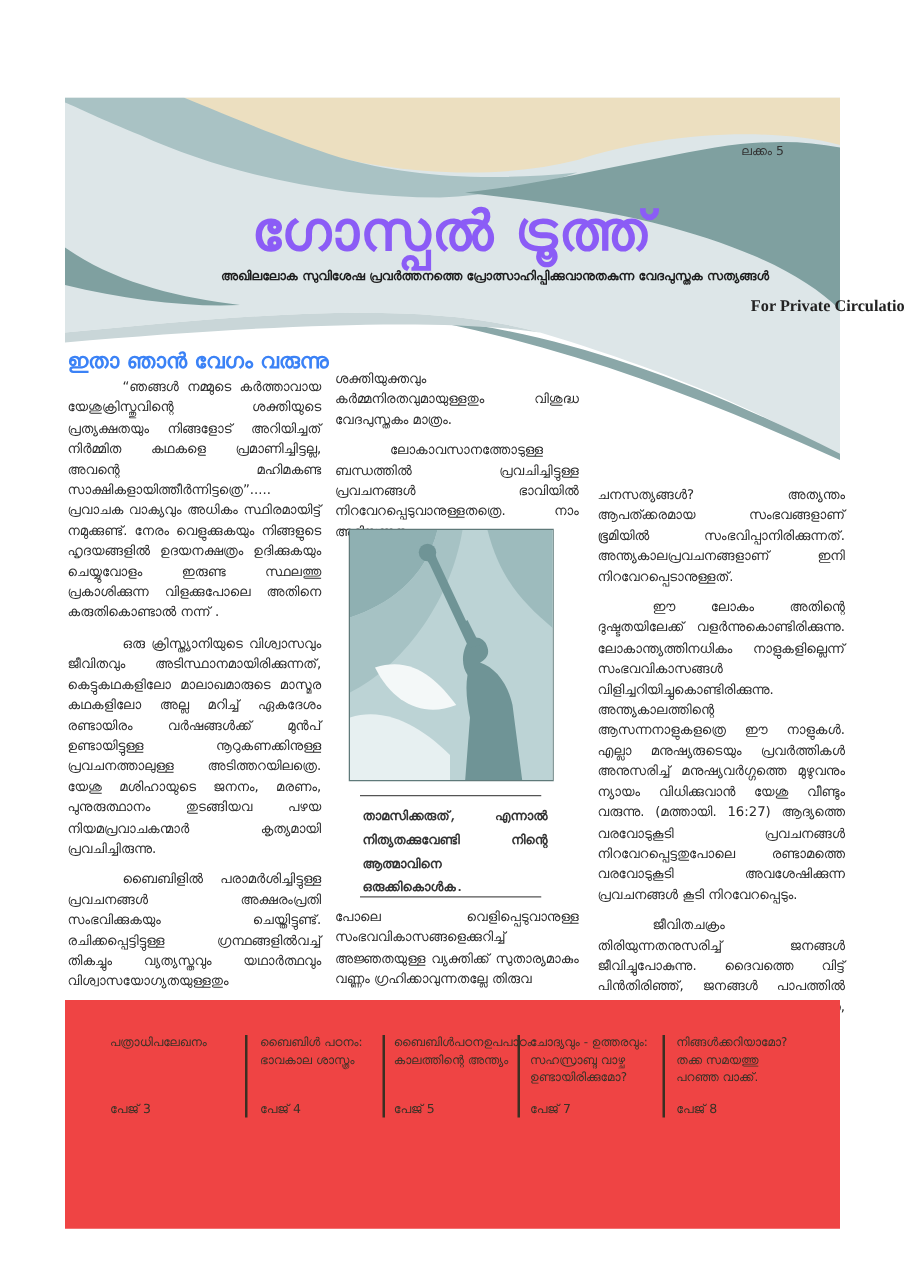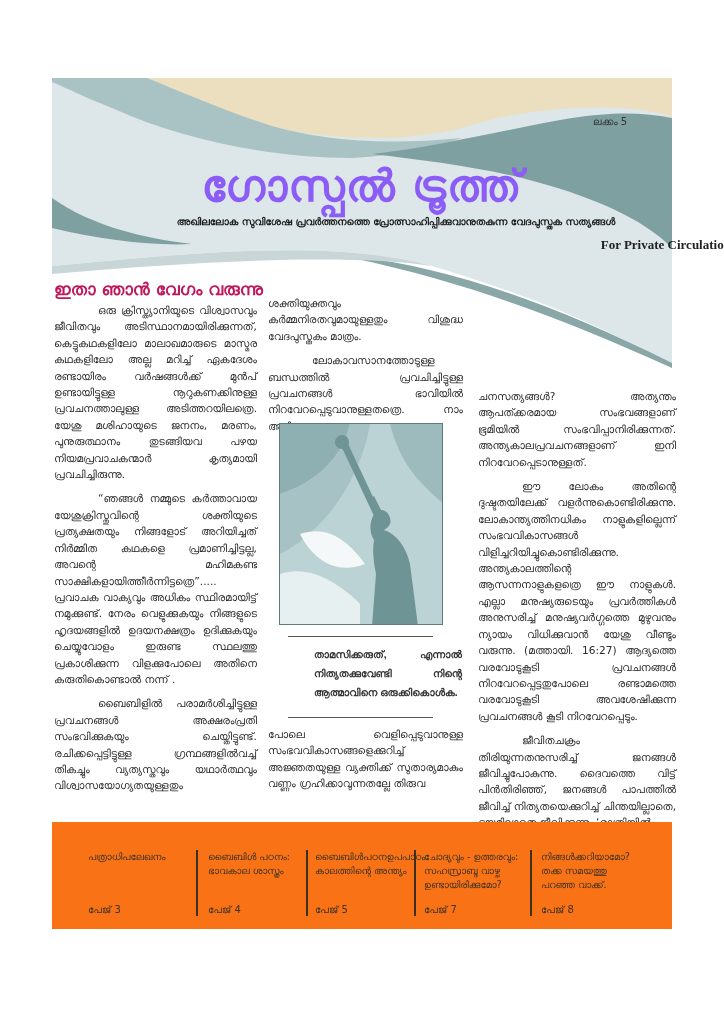--- a/index.html
+++ b/index.html
@@ -14,40 +14,40 @@
                 font-size: 44px; font-weight: bold; color: #8b5cf6; letter-spacing: 1px;
                 font-family: "DejaVu Sans", sans-serif; line-height: 56px; }
   .mast-sub { position: absolute; left: 52px; top: 216px; width: 688px; text-align: center;
               font-size: 10px; font-weight: bold; color: #1c1c1c;
               font-family: "DejaVu Sans", sans-serif; }
   .mast-private { position: absolute; left: 52px; top: 237px; width: 706px; text-align: right;
                   font-size: 13px; font-weight: bold; color: #222;
                   font-family: Liberation Serif, serif; }
 
   .article-title { position: absolute; left: 54px; top: 279px; font-size: 17px; font-weight: bold;
-                   color: #be185d; font-family: "DejaVu Sans", sans-serif; }
+                   color: #3b82f6; font-family: "DejaVu Sans", sans-serif; }
 
   .col { position: absolute; font-size: 10.6px; line-height: 16.4px; color: #2b2b2b;
          text-align: justify; font-family: "DejaVu Sans", sans-serif; }
   .col p { margin: 0 0 8px 0; text-indent: 44px; }
   .col p.noindent { text-indent: 0; }
   #col1 { left: 54px; top: 302px; width: 203px; }
   #col2a { left: 268px; top: 295px; width: 195px; }
   #col2b { left: 268px; top: 726px; width: 195px; }
   #col3 { left: 478px; top: 388px; width: 198px; }
 
   .figure { position: absolute; left: 279px; top: 423px; width: 164px; height: 202px;
             border: 1px solid #5f7a7a; box-sizing: border-box; overflow: hidden; }
   .rule { position: absolute; left: 288px; width: 145px; height: 0; border-top: 1px solid #555; }
   .caption { position: absolute; left: 290px; top: 645px; width: 148px; font-size: 10.3px;
              line-height: 19px; font-weight: bold; color: #333; text-align: justify;
-             text-align-last: left; font-family: Liberation Sans, sans-serif; margin-left: 24px; }
+             text-align-last: left; font-family: Liberation Mono, monospace; }
 
-  .footer { position: absolute; left: 52px; top: 800px; width: 620px; height: 107px;
-            background: #f97316; margin-top: 22px; }
+  .footer { position: absolute; left: 52px; top: 800px; width: 620px; height: 183px;
+            background: #ef4444; }
   .toc-item { position: absolute; top: 28px; height: 68px; }
   .toc-item .t { font-size: 9.6px; line-height: 14px; color: #3a3226;
                  font-family: "DejaVu Sans", sans-serif; }
   .toc-item .pg { position: absolute; top: 54px; left: 0; font-size: 10px; color: #3a3226;
                   font-family: "DejaVu Sans", sans-serif; white-space: nowrap; }
   .vsep { position: absolute; top: 28px; width: 0; height: 66px; border-left: 2px solid #3a2f22; }
 </style>
 </head>
 <body>
 
@@ -69,22 +69,22 @@
 </svg>
 
 <div class="issue">ലക്കം 5</div>
 <div class="mast-title">ഗോസ്പൽ ട്രൂത്ത്</div>
 <div class="mast-sub">അഖിലലോക സുവിശേഷ പ്രവർത്തനത്തെ പ്രോത്സാഹിപ്പിക്കുവാനുതകുന്ന വേദപുസ്തക സത്യങ്ങൾ</div>
 <div class="mast-private">For Private Circulation only</div>
 
 <div class="article-title">ഇതാ ഞാൻ വേഗം വരുന്നു</div>
 
 <div class="col" id="col1">
+  <p>“ഞങ്ങൾ നമ്മുടെ കർത്താവായ യേശുക്രിസ്തുവിന്റെ ശക്തിയുടെ പ്രത്യക്ഷതയും നിങ്ങളോട് അറിയിച്ചത് നിർമ്മിത കഥകളെ പ്രമാണിച്ചിട്ടല്ല, അവന്റെ മഹിമകണ്ട സാക്ഷികളായിത്തീർന്നിട്ടത്രെ”..... പ്രവാചക വാക്യവും അധികം സ്ഥിരമായിട്ട് നമുക്കുണ്ട്. നേരം വെളുക്കുകയും നിങ്ങളുടെ ഹൃദയങ്ങളിൽ ഉദയനക്ഷത്രം ഉദിക്കുകയും ചെയ്യുവോളം ഇരുണ്ട സ്ഥലത്തു പ്രകാശിക്കുന്ന വിളക്കുപോലെ അതിനെ കരുതികൊണ്ടാൽ നന്ന് .</p>
   <p>ഒരു ക്രിസ്ത്യാനിയുടെ വിശ്വാസവും ജീവിതവും അടിസ്ഥാനമായിരിക്കുന്നത്, കെട്ടുകഥകളിലോ മാലാഖമാരുടെ മാസ്മര കഥകളിലോ അല്ല മറിച്ച് ഏകദേശം രണ്ടായിരം വർഷങ്ങൾക്ക് മുൻപ് ഉണ്ടായിട്ടുള്ള നൂറുകണക്കിനുള്ള പ്രവചനത്താലുള്ള അടിത്തറയിലത്രെ. യേശു മശിഹായുടെ ജനനം, മരണം, പുനുരുത്ഥാനം തുടങ്ങിയവ പഴയ നിയമപ്രവാചകന്മാർ കൃത്യമായി പ്രവചിച്ചിരുന്നു.</p>
-  <p>“ഞങ്ങൾ നമ്മുടെ കർത്താവായ യേശുക്രിസ്തുവിന്റെ ശക്തിയുടെ പ്രത്യക്ഷതയും നിങ്ങളോട് അറിയിച്ചത് നിർമ്മിത കഥകളെ പ്രമാണിച്ചിട്ടല്ല, അവന്റെ മഹിമകണ്ട സാക്ഷികളായിത്തീർന്നിട്ടത്രെ”..... പ്രവാചക വാക്യവും അധികം സ്ഥിരമായിട്ട് നമുക്കുണ്ട്. നേരം വെളുക്കുകയും നിങ്ങളുടെ ഹൃദയങ്ങളിൽ ഉദയനക്ഷത്രം ഉദിക്കുകയും ചെയ്യുവോളം ഇരുണ്ട സ്ഥലത്തു പ്രകാശിക്കുന്ന വിളക്കുപോലെ അതിനെ കരുതികൊണ്ടാൽ നന്ന് .</p>
   <p>ബൈബിളിൽ പരാമർശിച്ചിട്ടുള്ള പ്രവചനങ്ങൾ അക്ഷരംപ്രതി സംഭവിക്കുകയും ചെയ്തിട്ടുണ്ട്. രചിക്കപ്പെട്ടിട്ടുള്ള ഗ്രന്ഥങ്ങളിൽവച്ച് തികച്ചും വ്യത്യസ്തവും യഥാർത്ഥവും വിശ്വാസയോഗ്യതയുള്ളതും</p>
 </div>
 
 <div class="col" id="col2a">
   <p class="noindent">ശക്തിയുക്തവും കർമ്മനിരതവുമായുള്ളതും വിശുദ്ധ വേദപുസ്തകം മാത്രം.</p>
   <p>ലോകാവസാനത്തോടുള്ള ബന്ധത്തിൽ പ്രവചിച്ചിട്ടുള്ള പ്രവചനങ്ങൾ ഭാവിയിൽ നിറവേറപ്പെടുവാനുള്ളതത്രെ. നാം അറിയുന്നതു</p>
 </div>
 
 <div class="figure">
   <svg width="164" height="202" viewBox="0 0 164 202">

